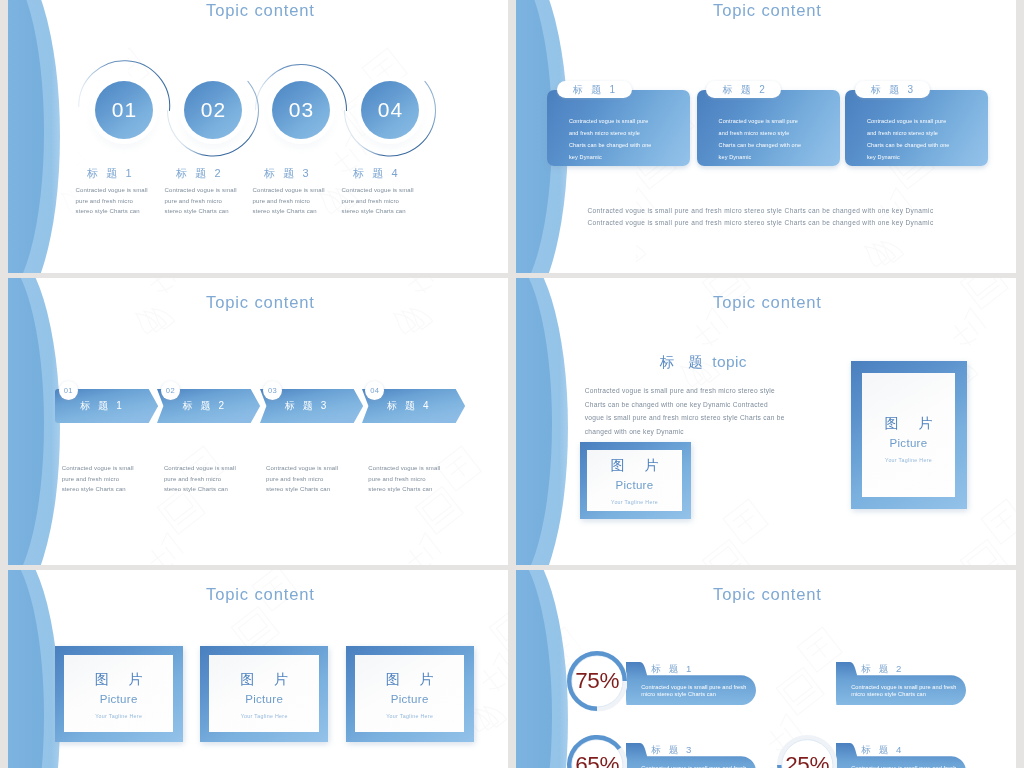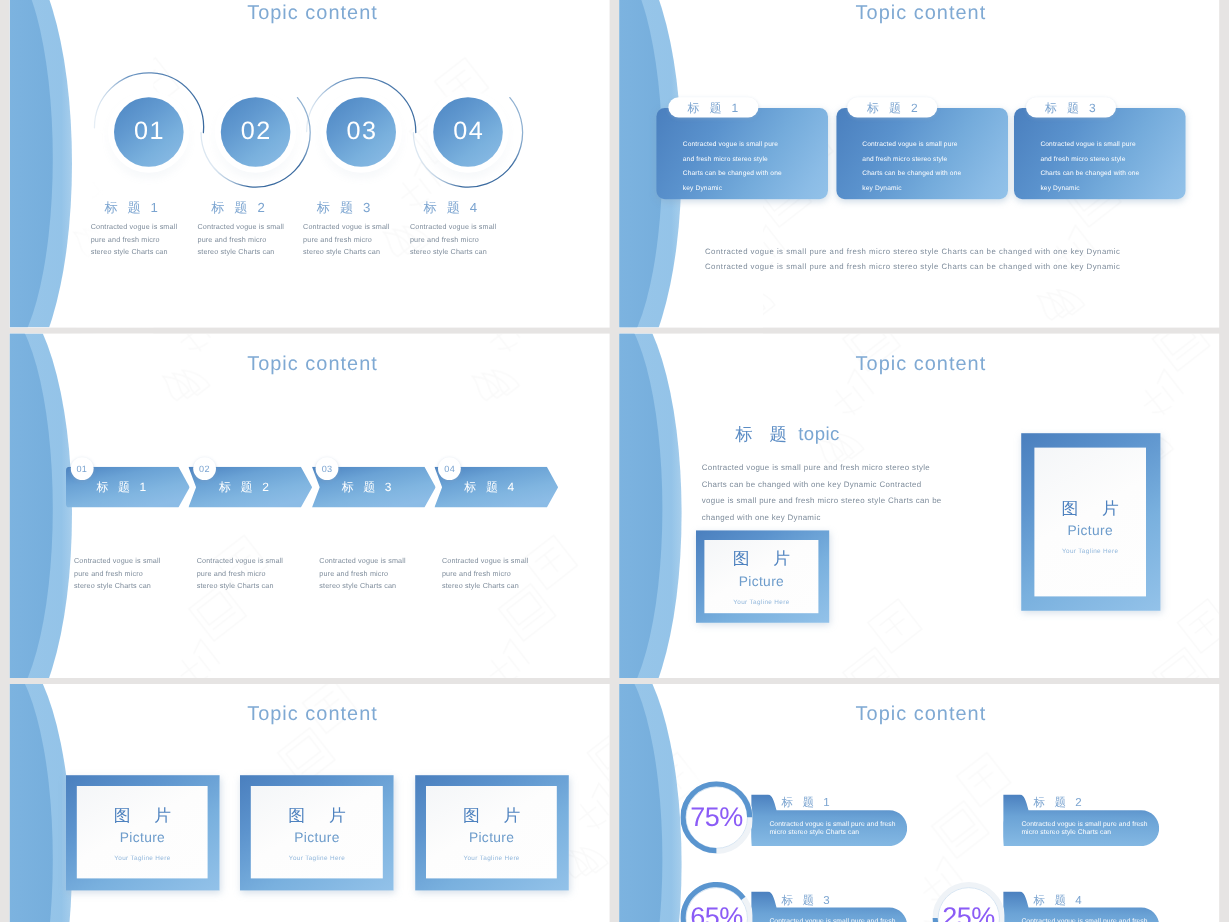--- a/index.html
+++ b/index.html
@@ -56,29 +56,29 @@
   
   .pf{position:absolute;z-index:3;background:linear-gradient(148deg,#4a7fbe 0%,#5c93cd 28%,#79b0de 62%,#93c2e9 100%);
       box-shadow:1px 2px 6px rgba(150,175,200,.40);}
   .pf .inner{position:absolute;background:linear-gradient(150deg,#f4f6f8 0%,#fdfdfd 45%,#fefefe 100%);
              display:flex;flex-direction:column;align-items:center;}
   .pf .cn{color:#4e82bf;letter-spacing:8px;text-indent:8px;font-size:14px;line-height:1.15;}
   .pf .en{color:#6d9ccb;font-size:11.5px;letter-spacing:.3px;line-height:1.2;margin-top:5.5px;}
   .pf .tag{color:#93b8dc;font-size:5.3px;letter-spacing:.3px;margin-top:6.5px;}
 
   
-  .s4h{position:absolute;z-index:3;white-space:nowrap;}
+  .s4h{position:absolute;z-index:3;white-space:nowrap;margin-left:47px;}
   .s4h .cn{font-size:14.5px;color:#5b8cc4;letter-spacing:5px;}
   .s4h .en{font-size:15.5px;color:#7aa6d2;letter-spacing:.4px;}
   .s4p{position:absolute;z-index:3;font-size:6.6px;color:#7e8c9b;line-height:2.06;letter-spacing:.28px;}
 
   
   .ring{position:absolute;z-index:4;width:52px;height:52px;}
   .ring .pct{position:absolute;left:0;top:0;display:flex;
-             align-items:center;justify-content:center;font-size:22.5px;color:#8b5cf6;letter-spacing:-.4px;}
+             align-items:center;justify-content:center;font-size:22.5px;color:#7f1d1d;letter-spacing:-.4px;}
   .tab6{position:absolute;z-index:3;}
   .tab6 .lab{position:absolute;font-size:9.6px;color:#7ba4d0;letter-spacing:2.6px;white-space:nowrap;}
   .tab6 .txt{position:absolute;font-size:5.6px;color:#fff;line-height:1.30;letter-spacing:.08px;}
 
   .wmark{position:absolute;left:0;top:0;width:500px;height:287px;pointer-events:none;opacity:1;z-index:1;}
 
 </style>
 </head>
 <body>
 

